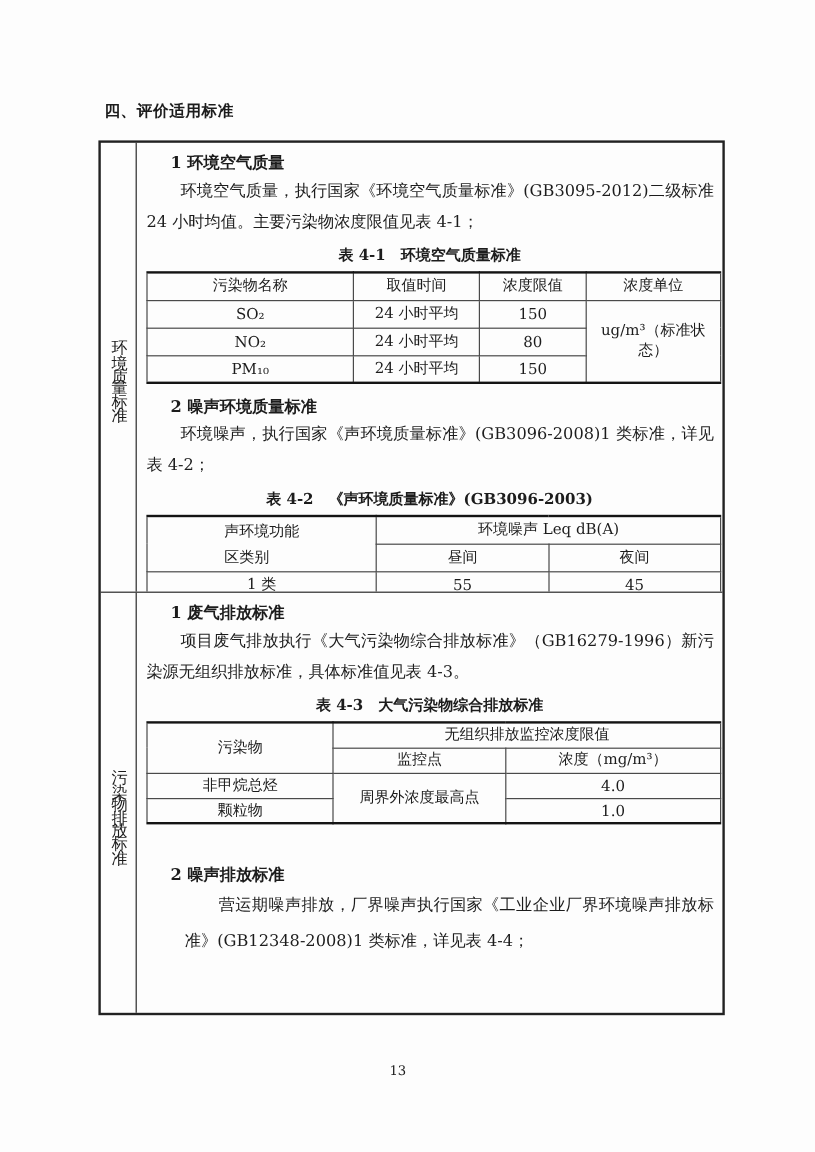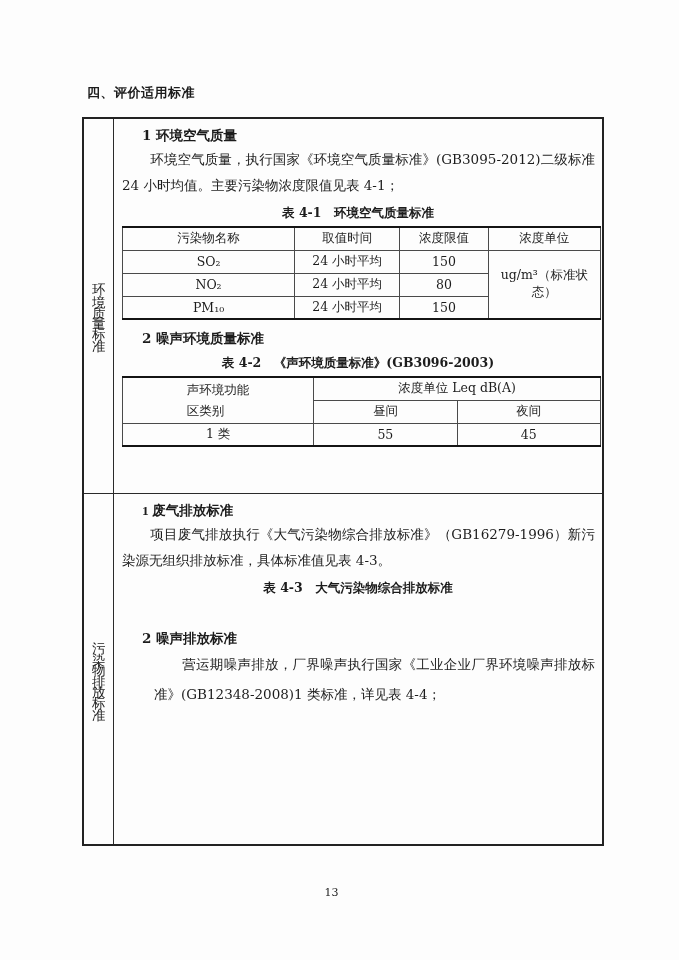--- a/index.html
+++ b/index.html
@@ -79,21 +79,21 @@
     vertical-align: middle;
     font-size: 12.5px;
     padding: 1px 2px;
   }
   .hdr-cell { height: 27px; }
   .t41 td { height: 23px; }
   .t42 td { height: 23px; }
   .t43 td { height: 21px; }
   .two-line-wrap { display: inline-block; text-align: left; line-height: 21px; }
   .mt-noise-q { margin-top: 10px; }
-  .mt-gas { margin-top: 8px; font-family: Liberation Serif, serif; }
+  .mt-gas { margin-top: 8px; }
   .mt-noise-e { margin-top: 33px; }
   .page-number {
     position: absolute;
     top: 886px; left: 0;
     width: 663px;
     text-align: center;
     font-size: 11px;
   }
 </style>
 </head>
@@ -139,34 +139,35 @@
         </tr>
         <tr>
           <td>PM₁₀</td>
           <td>24 小时平均</td>
           <td>150</td>
         </tr>
       </tbody>
         </table>
 
       <div class="blk-heading mt-noise-q">2 噪声环境质量标准</div>
+      <div class="para">环境噪声，执行国家《声环境质量标准》(GB3096-2008)1 类标准，详见表 4-2；</div>
       <div class="tbl-caption">表 4-2　《声环境质量标准》(GB3096-2003)</div>
 
       <table class="t42">
         <colgroup>
             <col style="width:40%">
             <col style="width:30%">
             <col style="width:30%">
           </colgroup>
         <tbody>
             <tr>
           <td rowspan="2">
             <span class="two-line-wrap"><span>声环境功能</span><br><span>区类别</span></span>
           </td>
-          <td colspan="2" class="hdr-cell">浓度单位 Leq dB(A)</td>
+          <td colspan="2" class="hdr-cell">环境噪声 Leq dB(A)</td>
         </tr>
         <tr>
           <td>昼间</td>
           <td>夜间</td>
         </tr>
         <tr>
           <td>1 类</td>
           <td>55</td>
           <td>45</td>
         </tr>
@@ -177,20 +178,46 @@
 
   <div class="section section-2">
     <div class="sidebar-cell">
       <div class="vertical-label">污染物排放标准</div>
     </div>
     <div class="content-cell">
       <div class="blk-heading mt-gas">1 废气排放标准</div>
       <div class="para">项目废气排放执行《大气污染物综合排放标准》（GB16279-1996）新污染源无组织排放标准，具体标准值见表 4-3。</div>
       <div class="tbl-caption">表 4-3　大气污染物综合排放标准</div>
 
+      <table class="t43">
+        <colgroup>
+            <col style="width:32.5%">
+            <col style="width:30%">
+            <col style="width:37.5%">
+          </colgroup>
+        <tbody>
+            <tr>
+          <td rowspan="2">污染物</td>
+          <td colspan="2" class="hdr-cell">无组织排放监控浓度限值</td>
+        </tr>
+        <tr>
+          <td>监控点</td>
+          <td>浓度（mg/m³）</td>
+        </tr>
+        <tr>
+          <td>非甲烷总烃</td>
+          <td rowspan="2">周界外浓度最高点</td>
+          <td>4.0</td>
+        </tr>
+        <tr>
+          <td>颗粒物</td>
+          <td>1.0</td>
+        </tr>
+      </tbody>
+        </table>
 
       <div class="blk-heading mt-noise-e">2 噪声排放标准</div>
       <div class="para para-wide">营运期噪声排放，厂界噪声执行国家《工业企业厂界环境噪声排放标准》(GB12348-2008)1 类标准，详见表 4-4；</div>
     </div>
   </div>
 </div>
 
 <div class="page-number">13</div>
 
 </body></html>

